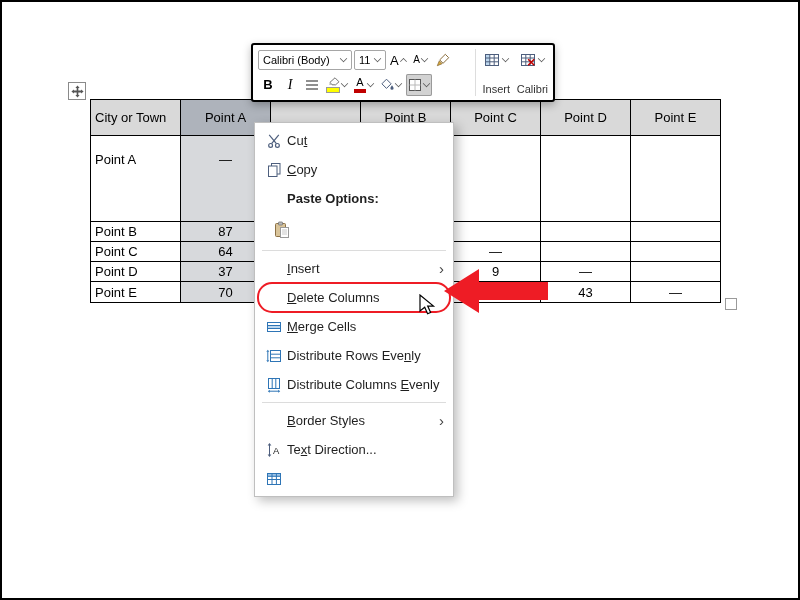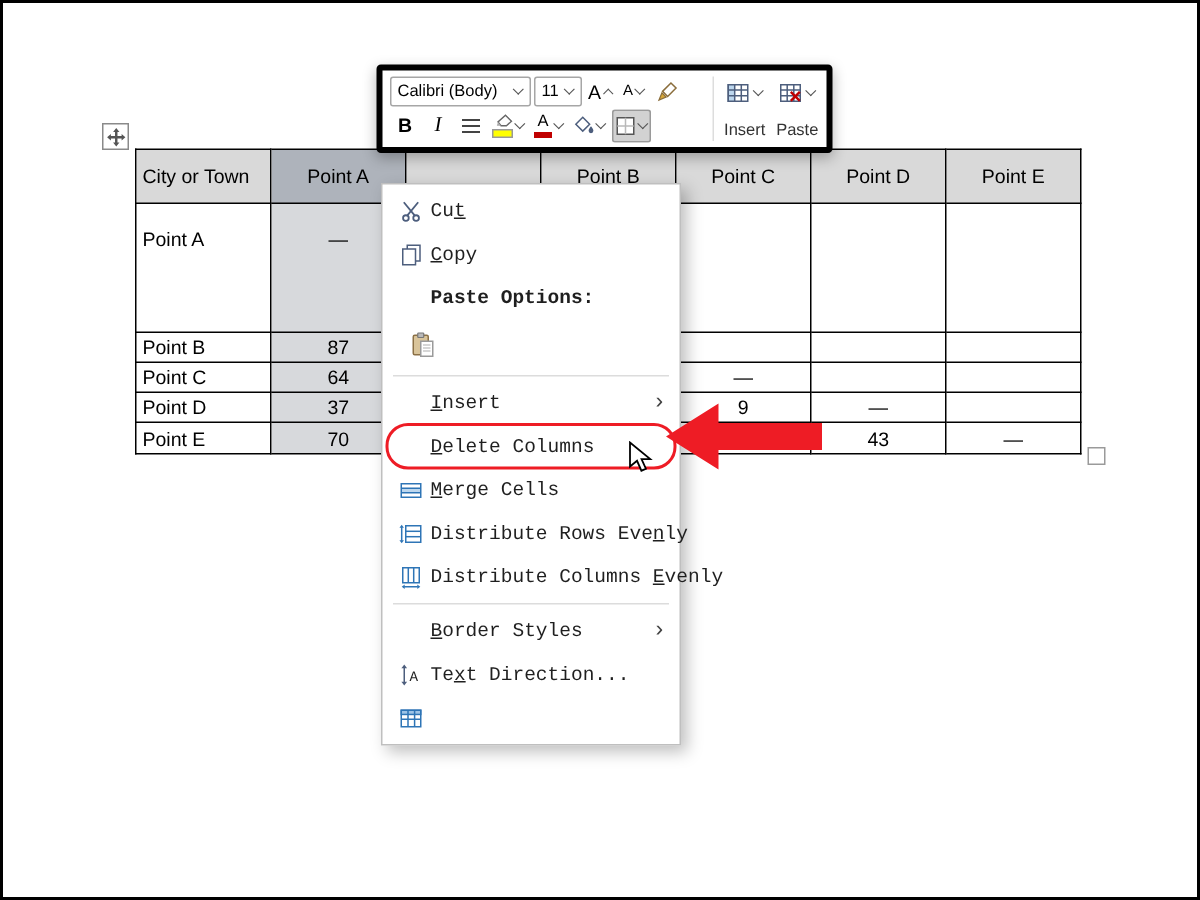--- a/index.html
+++ b/index.html
@@ -15,21 +15,21 @@
   #distance-table td.rowlabel{text-align:left;}
   #distance-table td.sel{background:var(--selected-cells-bg);}
   #distance-table tr.r0 td{height:86px;vertical-align:top;padding-top:16px;}
   #distance-table tr.r4 td{height:21px;}
 
   
   #move-handle{position:absolute;left:66px;top:80px;width:18px;height:18px;border:1px solid #8a8a8a;background:#fff;display:flex;align-items:center;justify-content:center;z-index:2;box-sizing:border-box;}
   #resize-handle{position:absolute;left:723px;top:296px;width:12px;height:12px;border:1px solid #9a9a9a;background:#fff;z-index:2;box-sizing:border-box;}
 
   
-  #mini-toolbar{position:absolute;left:249px;top:41px;width:304px;height:59px;background:#fff;border:4px solid #000000;border-radius:3px;box-shadow:0 3px 9px rgba(0,0,0,.28);display:flex;padding:3px 5px;box-sizing:border-box;z-index:5;}
+  #mini-toolbar{position:absolute;left:249px;top:41px;width:304px;height:59px;background:#fff;border:2px solid #000000;border-radius:3px;box-shadow:0 3px 9px rgba(0,0,0,.28);display:flex;padding:3px 5px;box-sizing:border-box;z-index:5;}
   .tb-left{display:flex;flex-direction:column;flex:1;}
   .tb-row{display:flex;align-items:center;gap:2px;height:26px;}
   .combo{border:1px solid #a6a6a6;border-radius:2px;height:20px;display:flex;align-items:center;justify-content:space-between;padding:0 4px;font-size:11px;background:#fff;box-sizing:border-box;}
   .combo.name{width:94px;}
   .combo.size{width:32px;}
   .tbtn{height:22px;min-width:20px;display:flex;align-items:center;justify-content:center;border-radius:2px;gap:1px;padding:0 2px;background:transparent;border:none;font-family:inherit;}
   .tbtn.pressed{background:var(--pressed-button-bg);box-shadow:inset 0 0 0 1px #9a9a9a;}
   .chev{width:6px;height:6px;border-left:1.2px solid #555;border-bottom:1.2px solid #555;transform:rotate(-45deg) scale(.75);margin-top:-3px;flex:none;}
   .chev.up{transform:rotate(135deg) scale(.7);margin-top:2px;}
   .glyph-a{font-size:13px;line-height:1;}
@@ -38,21 +38,21 @@
   .italic-glyph{font-family:"Liberation Serif",serif;font-style:italic;font-size:14px;}
   .color-stack{display:flex;flex-direction:column;align-items:center;line-height:1;}
   .color-bar{width:12px;height:3.5px;margin-top:1px;}
   .tb-sep{width:1px;background:#ddd;align-self:stretch;margin:1px 3px;}
   .tb-right{display:flex;gap:6px;padding-left:3px;}
   .tb-stack{display:flex;flex-direction:column;align-items:center;justify-content:space-between;}
   .tb-stack .top{display:flex;align-items:center;gap:2px;height:24px;}
   .tb-stack .lbl{font-size:11px;color:#333;line-height:1.4;}
 
   
-  #context-menu{position:absolute;left:252px;top:120px;width:200px;background:#fff;border:1px solid #bfbfbf;box-shadow:4px 4px 10px rgba(0,0,0,.25);padding:3px 0;box-sizing:border-box;z-index:10;font-size:13px;color:#1f1f1f;font-family:Liberation Mono, monospace;}
+  #context-menu{position:absolute;left:252px;top:120px;width:200px;background:#fff;border:1px solid #bfbfbf;box-shadow:4px 4px 10px rgba(0,0,0,.25);padding:3px 0;box-sizing:border-box;z-index:10;font-size:13px;color:#1f1f1f;}
   .mi{position:relative;display:flex;align-items:center;height:29px;padding:0 9px 0 5px;box-sizing:border-box;}
   .mi .ic{width:27px;flex:none;display:flex;align-items:center;justify-content:center;}
   .mi .lab{flex:1;white-space:nowrap;}
   .mi .sub{margin-left:auto;color:#444;font-size:15px;line-height:1;}
   .mi.label-row{font-weight:700;align-items:center;}
   .mi.icon-btn{height:34px;padding-left:13px;}
   .msep{height:1px;background:#dcdcdc;margin:3px 7px;}
   .red-oval{position:absolute;left:2px;right:2px;top:-1px;bottom:-1px;border:2.5px solid var(--annotation-red);border-radius:15px;pointer-events:none;box-sizing:border-box;}
 
   
@@ -229,21 +229,21 @@
           <svg width="16" height="14" viewBox="0 0 16 14">
             <rect x="1.5" y="1.5" width="13" height="11" fill="#fff" stroke="#4d5e7d"></rect>
             <line x1="5.8" y1="1.5" x2="5.8" y2="12.5" stroke="#4d5e7d"></line>
             <line x1="10.2" y1="1.5" x2="10.2" y2="12.5" stroke="#4d5e7d"></line>
             <line x1="1.5" y1="5" x2="14.5" y2="5" stroke="#4d5e7d"></line>
             <line x1="1.5" y1="8.8" x2="14.5" y2="8.8" stroke="#4d5e7d"></line>
             <path d="M8.2 6.2 l6 6 M14.2 6.2 l-6 6" stroke="#c00000" stroke-width="1.6"></path>
           </svg>
           <span class="chev"></span>
         </button>
-        <span class="lbl">Paste</span>
+        <span class="lbl">Calibri</span>
       </div>
     </div>
   </div>
 
   <div id="context-menu">
       <div class="mi">
         <span class="ic">
           <svg width="16" height="16" viewBox="0 0 16 16">
             <g stroke="#4d5e7d" stroke-width="1.2" fill="none">
               <path d="M3.2 1.8 L10.4 10.6"></path>

